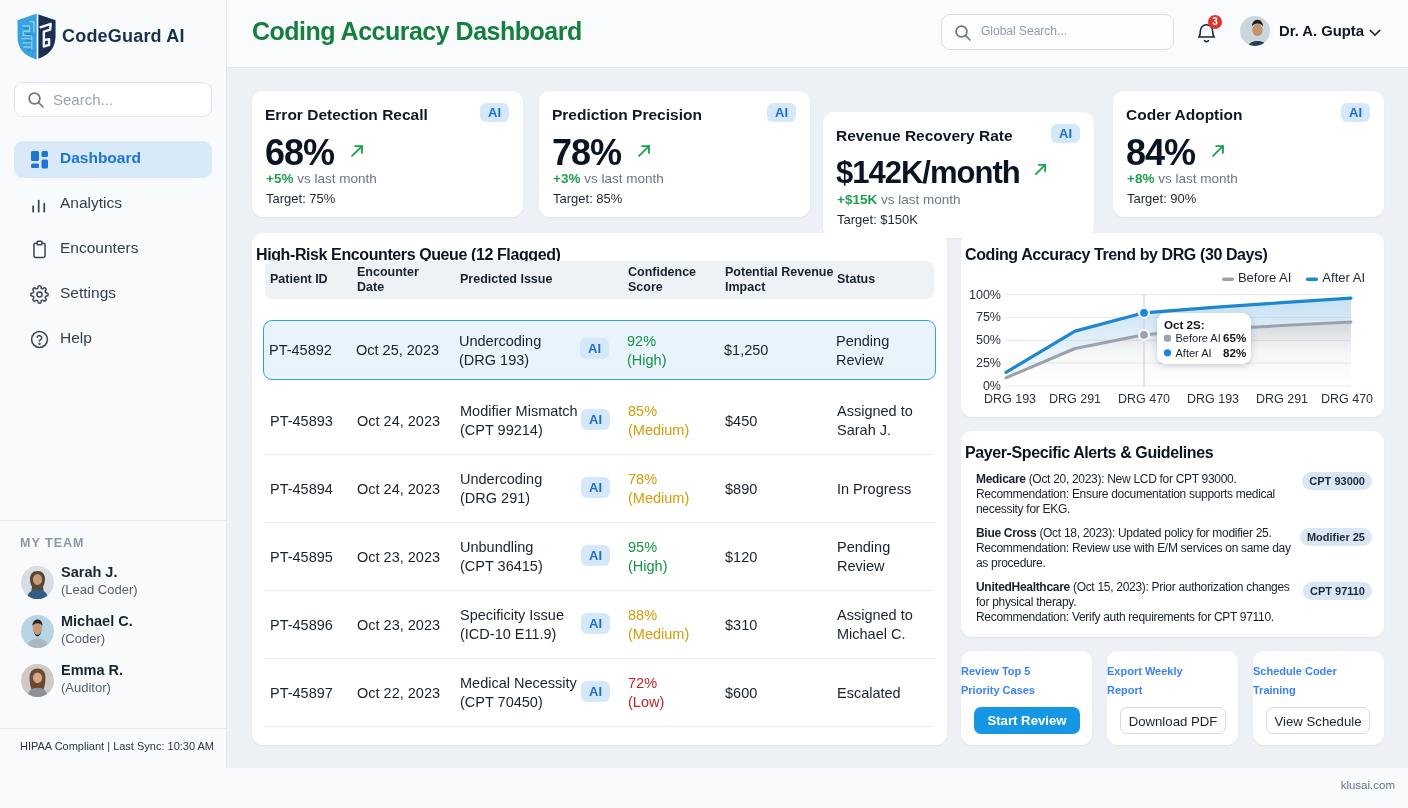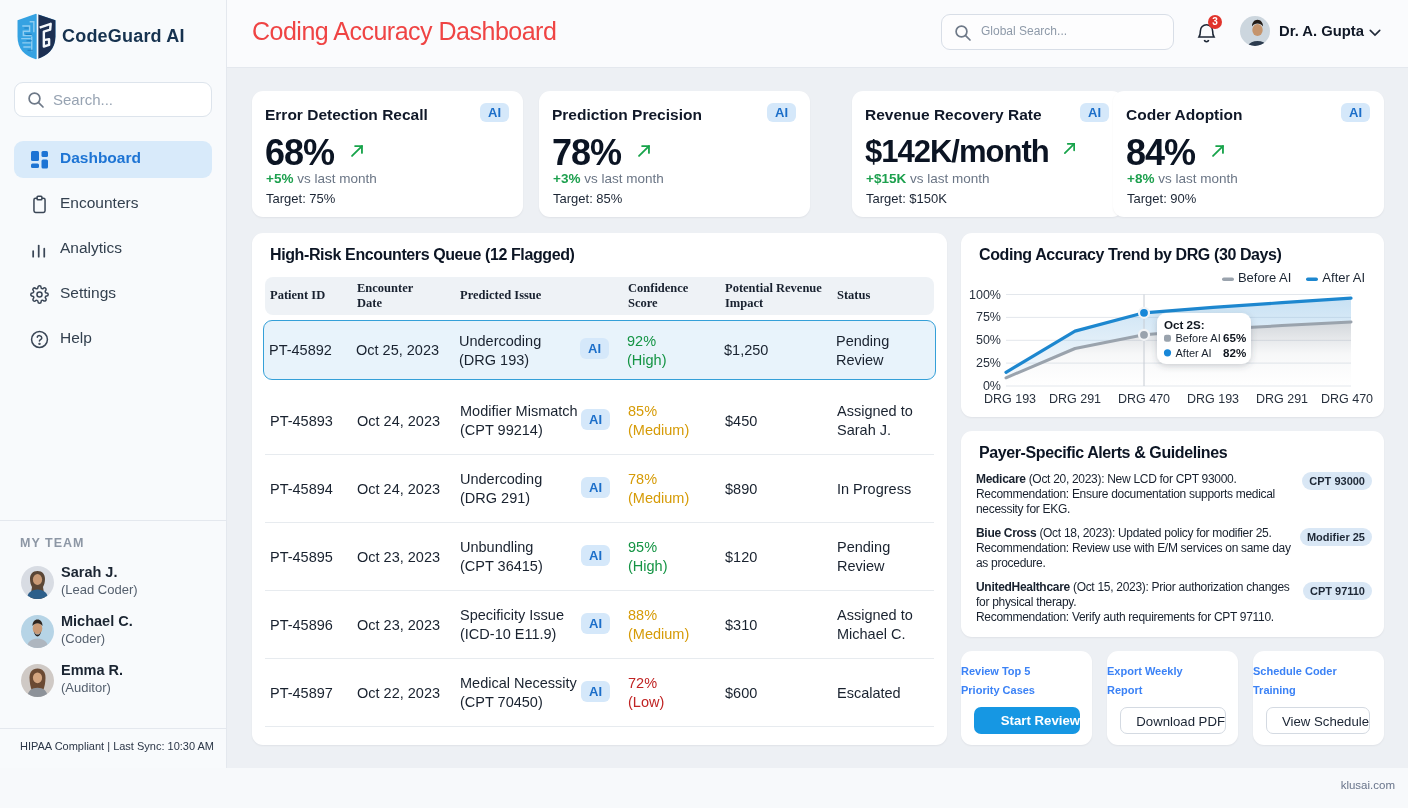--- a/index.html
+++ b/index.html
@@ -25,21 +25,21 @@
 .sb-div1 { position:absolute; left:0; top:520px; width:227px; border-top:1px solid #e4e8ee; }
 .sb-div2 { position:absolute; left:0; top:728px; width:227px; border-top:1px solid #e4e8ee; }
 .myteam { position:absolute; left:20px; top:536px; font-size:12.5px; font-weight:bold; color:#8d97a5; letter-spacing:1px; }
 .member { position:absolute; left:21px; width:200px; height:34px; }
 .member .av { position:absolute; left:0; top:0; width:33px; height:33px; border-radius:50%; overflow:hidden; }
 .member .nm { position:absolute; left:40px; top:-2px; font-size:14.5px; font-weight:bold; color:#1b2532; }
 .member .rl { position:absolute; left:40px; top:16px; font-size:13px; color:#55606e; }
 .hipaa { position:absolute; left:20px; top:740px; font-size:11px; color:#2b3647; white-space:nowrap; }
 
 
-.page-title { position:absolute; left:25px; top:17px; font-size:25px; font-weight:normal; color:#ef4444; letter-spacing:-0.5px; }
+.page-title { position:absolute; left:25px; top:17px; font-size:25px; font-weight:bold; color:#15803d; letter-spacing:-0.5px; }
 .g-search { position:absolute; left:714px; top:14px; width:233px; height:36px; background:#fdfdfe; border:1px solid #d8dee7; border-radius:9px; }
 .g-search svg { position:absolute; left:12px; top:9px; }
 .g-search span { position:absolute; left:39px; top:9px; font-size:12px; color:#8e9aa9; }
 .bell { position:absolute; left:969px; top:22px; }
 .bell-badge { position:absolute; left:981px; top:15px; width:14px; height:14px; background:#e1342c; border-radius:50%; color:#fff; font-size:10px; font-weight:bold; text-align:center; line-height:14px; }
 .user-av { position:absolute; left:1013px; top:16px; width:30px; height:30px; border-radius:50%; overflow:hidden; }
 .user-name { position:absolute; left:1052px; top:23px; font-size:14.8px; font-weight:bold; color:#101826;text-align:right; }
 .chev { position:absolute; left:1142px; top:29px; }
 
 
@@ -51,44 +51,44 @@
 .kpi .delta { position:absolute; left:14px; top:80px; font-size:13.5px; color:#6a7585; }
 .kpi .delta b { color:#1da04e; }
 .kpi .target { position:absolute; left:14px; top:100px; font-size:13px; color:#1b2534; }
 
 
 .card { position:absolute; background:#fff; border-radius:11px; box-shadow:0 1px 2px rgba(16,24,40,0.06); }
 .tablecard { left:25px; top:165px; width:695px; height:512px; }
 .chartcard { left:734px; top:165px; width:423px; height:184px; }
 .alertcard { left:734px; top:363px; width:423px; height:206px; }
 .action { top:583px; width:131px; height:94px; }
-.card h2 { position:absolute; left:18px; top:13px; font-size:16px; font-weight:bold; color:#0c1524; letter-spacing:-0.4px; }
-
-
-.thead { position:absolute; left:13px; top:44px; width:669px; height:38px; background:#eef2f6; border-radius:8px;font-family:Liberation Serif, serif; }
+.card h2 { position:absolute; left:4px; top:13px; font-size:16px; font-weight:bold; color:#0c1524; letter-spacing:-0.4px; }
+
+
+.thead { position:absolute; left:13px; top:28px; width:669px; height:38px; background:#eef2f6; border-radius:8px; }
 .thead span { position:absolute; font-size:12.5px; font-weight:bold; color:#18212f; line-height:15px; top:4px; }
 .thead span.one { top:11px; }
 .hrow { position:absolute; left:11px; top:87px; width:673px; height:60px; background:#e8f3fb; border:1.5px solid #35a0d8; border-radius:9px; }
 .trow { position:absolute; left:13px; width:669px; height:68px; border-bottom:1px solid #e7ebef; }
 .cell { position:absolute; font-size:14.5px; color:#19222f; line-height:18.5px; }
 .c1 { left:5px; } .c2 { left:92px; } .c3 { left:195px; } .c5 { left:363px; } .c6 { left:460px; } .c7 { left:572px; }
 .aib { position:absolute; left:316px; background:#d5e8fa; color:#1b6ec9; font-size:13px; font-weight:bold; border-radius:6px; padding:3px 8px; }
 .hi { color:#149444; } .med { color:#d69b07; } .low { color:#c02424; }
 
 
 .legend { position:absolute; right:19px; top:37px; font-size:13px; color:#1c2633; }
 .chartsvg { position:absolute; left:0; top:52px; }
 
 
 .alert { position:absolute; left:15px; width:380px; font-size:12px; letter-spacing:-0.3px; color:#18212e; line-height:15px; }
 .abadge { position:absolute; right:12px; background:#d9e7f5; color:#1d2735; font-size:11px; font-weight:bold; border-radius:9px; padding:3px 7px; }
 
 
 .action h3 { position:absolute; left:0; top:11px; font-size:11px; font-weight:bold; color:#3b82f6; line-height:18.5px; }
-.abtn { position:absolute; left:13px; top:56px; height:27px; border-radius:7px; font-size:13.2px; line-height:27px; text-align:right; }
+.abtn { position:absolute; left:13px; top:56px; height:27px; border-radius:7px; font-size:13.2px; line-height:27px; text-align:center; }
 .abtn.blue { background:#1697e3; color:#fff; font-weight:bold; width:106px; }
 .abtn.white { background:#fff; color:#1a2433; border:1px solid #d4dae2; }
 </style>
 </head>
 <body>
 
 <div class="sidebar">
   <svg class="logo" width="38" height="44" viewBox="0 0 38 44" style="left:17px; top:13px;">
     <path d="M18 0.5 L36.5 6.5 V22 C36.5 33.5 29 40.5 18 43.5 C7 40.5 0.5 33.5 0.5 22 V6.5 Z" fill="#35a2e2"></path>
     <g stroke="#8ecdf2" stroke-width="1.3" fill="none">
@@ -115,33 +115,33 @@
     <div class="nav-item active">
       <svg width="19" height="19" viewBox="0 0 19 19" fill="#1d74d4">
           <rect x="1" y="1" width="8" height="10" rx="1.5"></rect>
           <rect x="11.5" y="1" width="6.5" height="6" rx="1.5"></rect>
           <rect x="1" y="13.5" width="8" height="4.5" rx="1.5"></rect>
           <rect x="11.5" y="9.5" width="6.5" height="9" rx="1.5"></rect>
         </svg>
       <span>Dashboard</span>
     </div>
     <div class="nav-item">
-      <svg width="19" height="19" viewBox="0 0 24 24" fill="none" stroke="#3a4656" stroke-width="1.9">
-          <rect x="5" y="4" width="14" height="18" rx="2"></rect>
-          <rect x="9" y="1.5" width="6" height="4.5" rx="1" fill="#f8fafc"></rect>
-        </svg>
-      <span>Encounters</span>
-    </div>
-    <div class="nav-item">
       <svg width="19" height="19" viewBox="0 0 24 24" fill="none" stroke="#3a4656" stroke-width="2.2" stroke-linecap="round">
           <path d="M4 21 v-7"></path>
           <path d="M11 21 V7"></path>
           <path d="M18 21 V11"></path>
         </svg>
       <span>Analytics</span>
+    </div>
+    <div class="nav-item">
+      <svg width="19" height="19" viewBox="0 0 24 24" fill="none" stroke="#3a4656" stroke-width="1.9">
+          <rect x="5" y="4" width="14" height="18" rx="2"></rect>
+          <rect x="9" y="1.5" width="6" height="4.5" rx="1" fill="#f8fafc"></rect>
+        </svg>
+      <span>Encounters</span>
     </div>
     <div class="nav-item">
       <svg width="19" height="19" viewBox="0 0 24 24" fill="none" stroke="#3a4656" stroke-width="1.9">
           <circle cx="12" cy="12" r="3.2"></circle>
           <path d="M19.4 15a1.6 1.6 0 0 0 .33 1.82l.06.06a2 2 0 1 1-2.83 2.83l-.06-.06a1.6 1.6 0 0 0-1.82-.33 1.6 1.6 0 0 0-1 1.51V21a2 2 0 1 1-4 0v-.09A1.6 1.6 0 0 0 9 19.4a1.6 1.6 0 0 0-1.82.33l-.06.06a2 2 0 1 1-2.83-2.83l.06-.06a1.6 1.6 0 0 0 .33-1.82 1.6 1.6 0 0 0-1.51-1H3a2 2 0 1 1 0-4h.09A1.6 1.6 0 0 0 4.6 9a1.6 1.6 0 0 0-.33-1.82l-.06-.06a2 2 0 1 1 2.83-2.83l.06.06a1.6 1.6 0 0 0 1.82.33H9a1.6 1.6 0 0 0 1-1.51V3a2 2 0 1 1 4 0v.09a1.6 1.6 0 0 0 1 1.51 1.6 1.6 0 0 0 1.82-.33l.06-.06a2 2 0 1 1 2.83 2.83l-.06.06a1.6 1.6 0 0 0-.33 1.82V9a1.6 1.6 0 0 0 1.51 1H21a2 2 0 1 1 0 4h-.09a1.6 1.6 0 0 0-1.51 1z"></path>
         </svg>
       <span>Settings</span>
     </div>
     <div class="nav-item">
       <svg width="19" height="19" viewBox="0 0 24 24" fill="none" stroke="#3a4656" stroke-width="1.9">
@@ -229,21 +229,21 @@
   <div class="kpi" style="left:312px;">
     <div class="t">Prediction Precision</div>
       <div class="ai">AI</div>
     <div class="num">78% <svg width="16" height="16" viewBox="0 0 21 21" fill="none" stroke="#17a34a" stroke-width="2.4" stroke-linecap="round">
           <path d="M4 17 L17 4"></path>
           <path d="M8 4 h9 v9"></path>
         </svg></div>
     <div class="delta"><b>+3%</b> vs last month</div>
     <div class="target">Target: 85%</div>
   </div>
-  <div class="kpi" style="left:625px;">
+  <div class="kpi" style="left:596px;margin-top:21px;">
     <div class="t">Revenue Recovery Rate</div>
       <div class="ai">AI</div>
     <div class="num" style="font-size:31px; top:43px;">$142K/month <svg width="15" height="15" viewBox="0 0 21 21" fill="none" stroke="#17a34a" stroke-width="2.4" stroke-linecap="round">
           <path d="M4 17 L17 4"></path>
           <path d="M8 4 h9 v9"></path>
         </svg></div>
     <div class="delta"><b>+$15K</b> vs last month</div>
     <div class="target">Target: $150K</div>
   </div>
   <div class="kpi" style="left:886px;">

